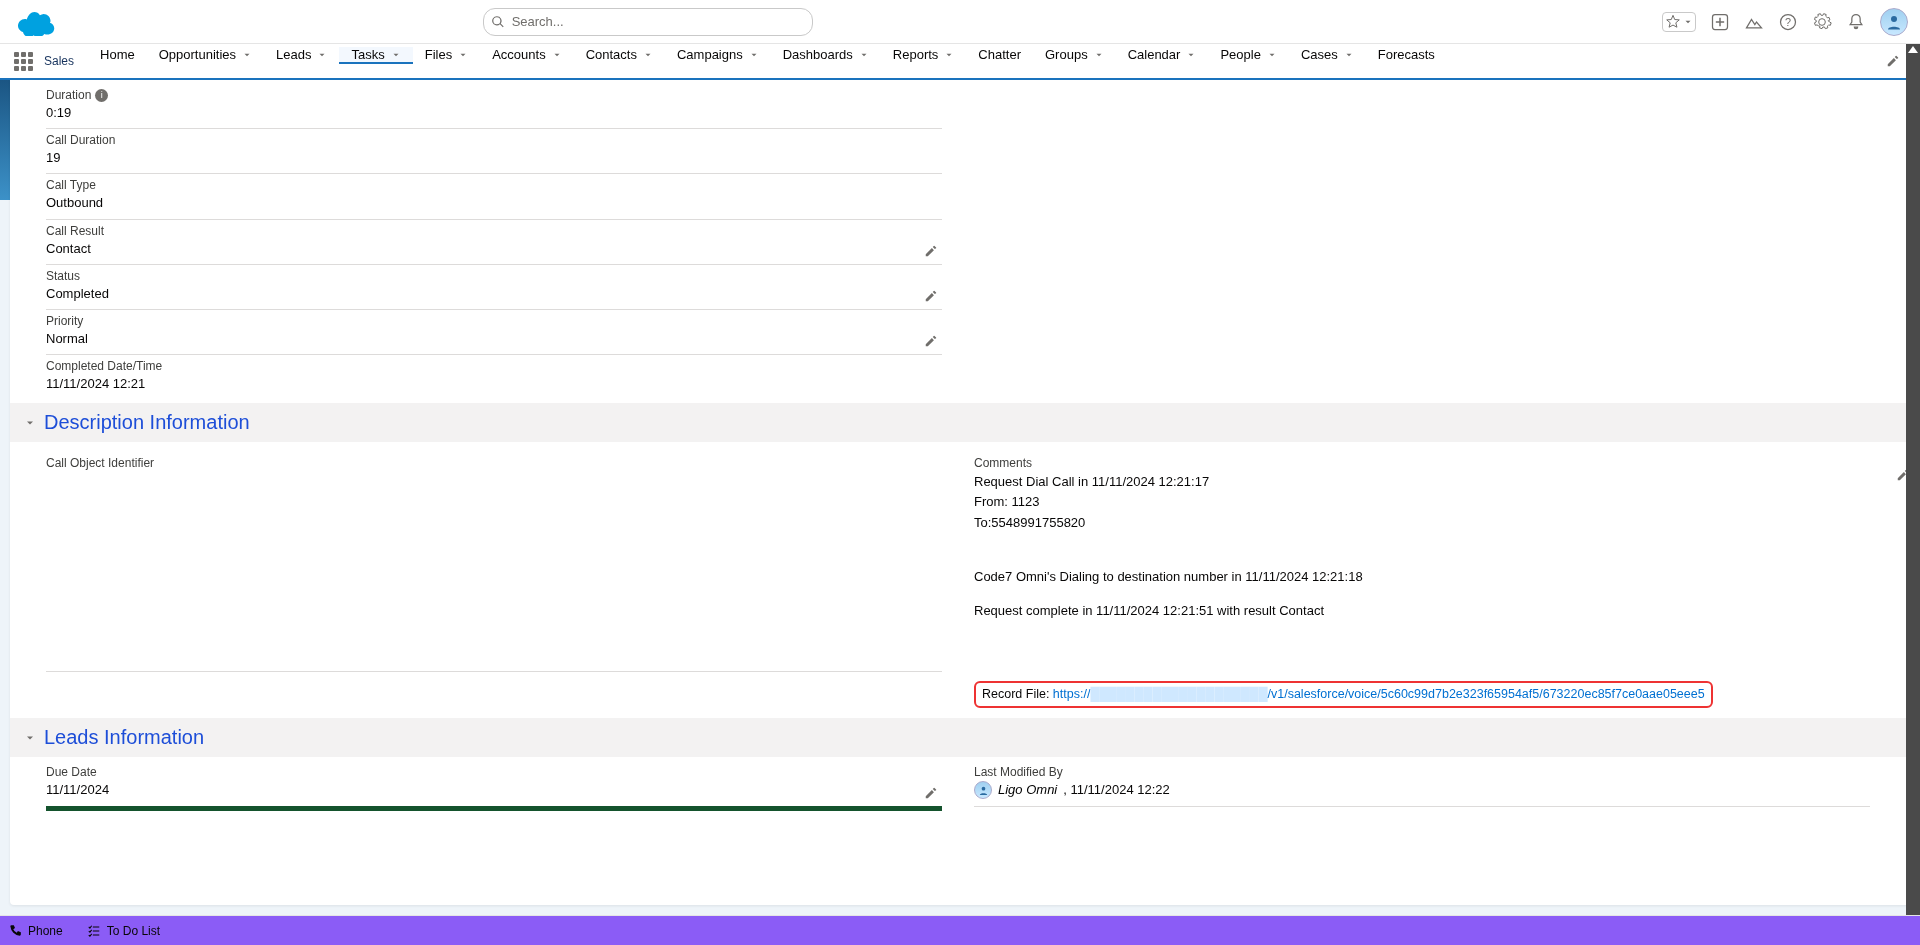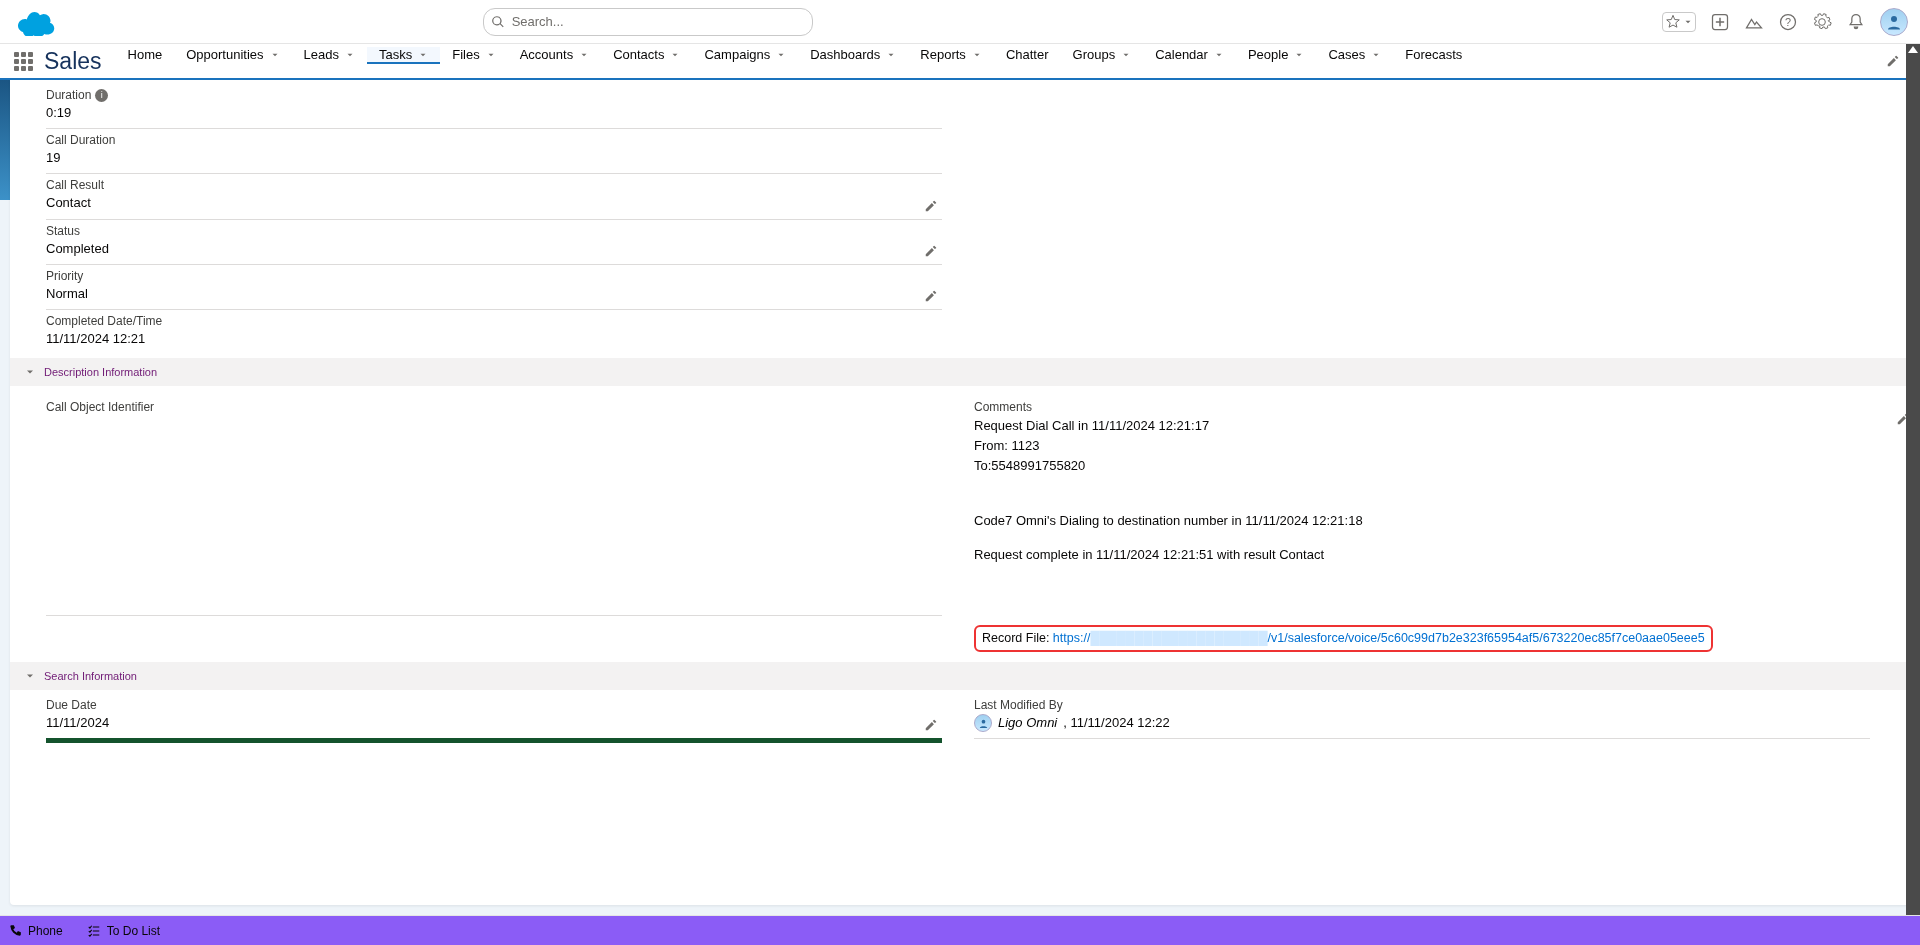--- a/index.html
+++ b/index.html
@@ -18,21 +18,21 @@
 .star-box { border:1px solid #c9c9c9; border-radius:4px; padding:1px 2px; display:flex; align-items:center; gap:2px; }
 .star-box .hicon { width:16px; height:16px; }
 .avatar { width: 28px; height: 28px; border-radius: 50%; background: linear-gradient(#9fd0f0,#c8e8ff); border:1px solid #aac; display:flex; align-items:center; justify-content:center; }
 .avatar svg { width:18px; height:18px; fill:#2a6aa0; }
 
 
 .app-nav { height: 36px; display: flex; align-items: stretch; border-bottom: 2px solid #1a73bd; background: #fff; padding-left: 10px; padding-right: 14px; }
 .app-launcher { width: 26px; display: flex; align-items: center; justify-content: center; cursor:pointer; }
 .waffle { display:grid; grid-template-columns:repeat(3,5px); grid-template-rows:repeat(3,5px); gap:2px; }
 .waffle span { width:5px; height:5px; background:#706e6b; border-radius:1px; }
-.app-name { font-size: 23px; font-weight: 400; color:#16325c; padding: 0 14px 0 8px; display:flex; align-items:center; }
+.app-name { font-size: 12px; font-weight: 400; color:#16325c; padding: 0 14px 0 8px; display:flex; align-items:center; }
 .nav-items { display:flex; align-items:flex-start; }
 .nav-item { display:flex; align-items:center; padding: 0 12px; font-size: 13px; color:#080707; cursor:pointer; border-top:3px solid transparent; gap:6px; }
 .nav-item.active { background:#f3f8fe; border-top-color:#fff; position:relative; }
 .nav-item.active::after { content:''; position:absolute; bottom:-2px; left:0; right:0; height:2px; background:#1a73bd; }
 .nav-item .chev { width:10px; height:10px; fill:#706e6b; }
 .nav-spacer { flex:1; }
 .nav-edit { display:flex; align-items:center; padding:0 6px; cursor:pointer; }
 .nav-edit svg { width:14px; height:14px; fill:#706e6b; }
 
 
@@ -42,21 +42,21 @@
 .detail-cols { display:flex; }
 .col { flex:1; padding: 4px 20px 0 36px; }
 .col.right { padding-left: 12px; padding-right: 40px; }
 
 .field { padding: 4px 0 2px 0; border-bottom: 1px solid #dddbda; position:relative; }
 .field-label { font-size: 12px; color:#3e3e3c; display:flex; align-items:center; gap:4px; }
 .field-label .info-badge { width:13px; height:13px; border-radius:50%; background:#706e6b; color:#fff; font-size:9px; display:flex; align-items:center; justify-content:center; }
 .field-value { font-size: 13px; color:#080707; padding: 2px 24px 4px 0; line-height:1.4; min-height:18px; }
 .edit-pencil { position:absolute; right:4px; bottom:6px; width:14px; height:14px; fill:#706e6b; cursor:pointer; }
 
-.section-hdr { background:#f3f2f2; padding: 8px 14px; font-size:11px; color:#701a75; display:flex; align-items:center; gap:8px; margin-top:4px; }
+.section-hdr { background:#f3f2f2; padding: 8px 14px; font-size:20px; color:#1d4ed8; display:flex; align-items:center; gap:8px; margin-top:4px; }
 .section-hdr .chev { width:12px; height:12px; fill:#706e6b; }
 
 .comments-block { font-size:13px; line-height:1.55; color:#080707; padding:2px 30px 6px 0; min-height:200px; position:relative; }
 .record-file-box { border:2px solid #e33; border-radius:6px; padding:2px 6px; margin-top:60px; display:inline-block; font-size:12.5px; }
 .record-file-box a { color:#0070d2; text-decoration:none; }
 .desc-left-underline { border-bottom:1px solid #dddbda; height:2px; margin-top:200px; }
 
 .modby { display:flex; align-items:center; gap:6px; font-size:13px; }
 .modby .mini-avatar { width:18px; height:18px; border-radius:50%; background:linear-gradient(#9fd0f0,#c8e8ff); border:1px solid #aac; display:flex; align-items:center; justify-content:center; }
 .modby .mini-avatar svg { width:11px; height:11px; fill:#2a6aa0; }
@@ -260,20 +260,24 @@
         <div class="field">
           <div class="field-label">
               <span>Duration</span>
               <span class="info-badge">i</span>
             </div>
           <div class="field-value">0:19</div>
         </div>
         <div class="field">
           <div class="field-label">Call Duration</div>
           <div class="field-value">19</div>
+        </div>
+        <div class="field">
+          <div class="field-label">Call Type</div>
+          <div class="field-value">Outbound</div>
         </div>
         <div class="field">
           <div class="field-label">Call Result</div>
           <div class="field-value">Contact</div>
           <svg class="edit-pencil" viewBox="0 0 24 24">
               <path d="M3 17.5V21h3.5L17 10.5 13.5 7 3 17.5zM20.7 7.3a1 1 0 000-1.4l-2.6-2.6a1 1 0 00-1.4 0L15 5l3.5 3.5 2.2-1.2z"></path>
             </svg>
         </div>
         <div class="field">
           <div class="field-label">Status</div>
@@ -326,21 +330,21 @@
             <span>Record File: </span><a href="#"><span>https://</span><span style="color:#cfe8ff;">████████████████████</span><span>/v1/salesforce/voice/5c60c99d7b2e323f65954af5/673220ec85f7ce0aae05eee5</span></a>
           </div>
         </div>
       </div>
     </div>
 
     <div class="section-hdr">
       <svg class="chev" viewBox="0 0 24 24">
           <path d="M6 9l6 6 6-6z"></path>
         </svg>
-      <span>Search Information</span>
+      <span>Leads Information</span>
     </div>
 
     <div class="detail-cols" style="padding-bottom:24px;">
       <div class="col">
         <div class="field" style="border-bottom:5px solid #14532d;">
           <div class="field-label">Due Date</div>
           <div class="field-value">11/11/2024</div>
           <svg class="edit-pencil" viewBox="0 0 24 24">
               <path d="M3 17.5V21h3.5L17 10.5 13.5 7 3 17.5zM20.7 7.3a1 1 0 000-1.4l-2.6-2.6a1 1 0 00-1.4 0L15 5l3.5 3.5 2.2-1.2z"></path>
             </svg>

